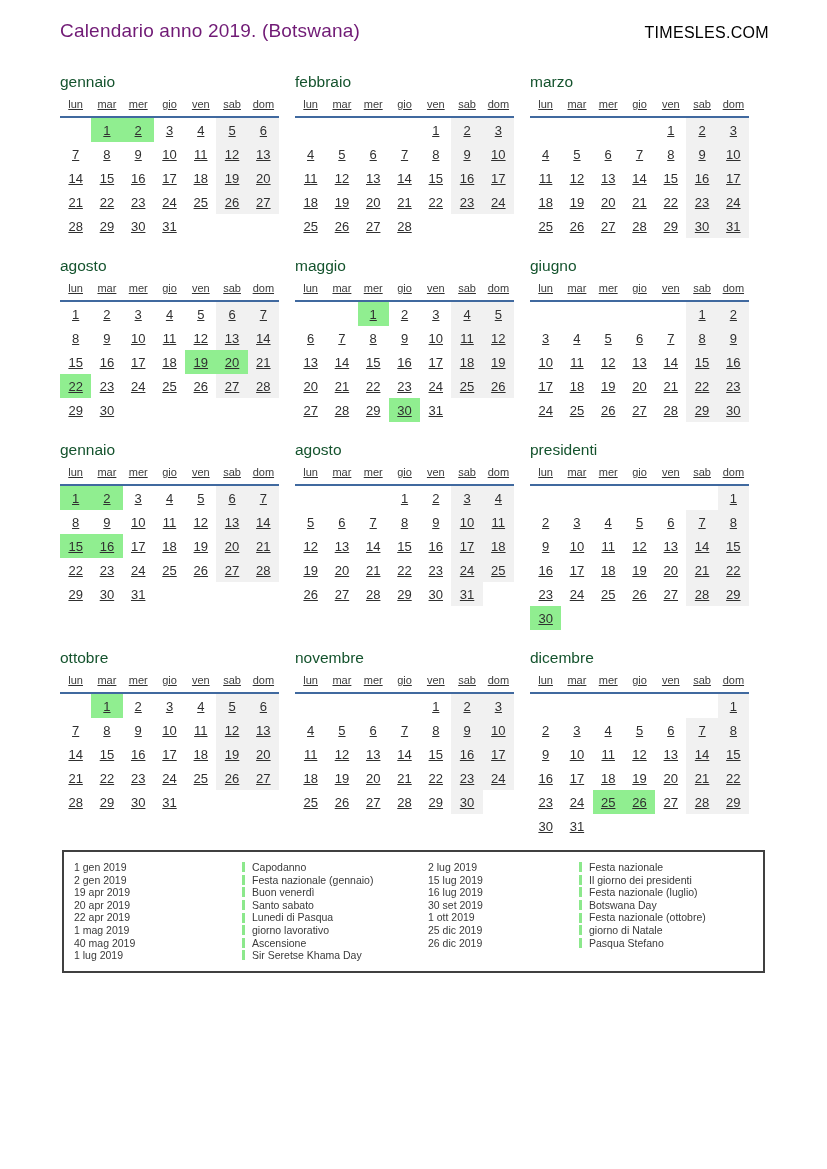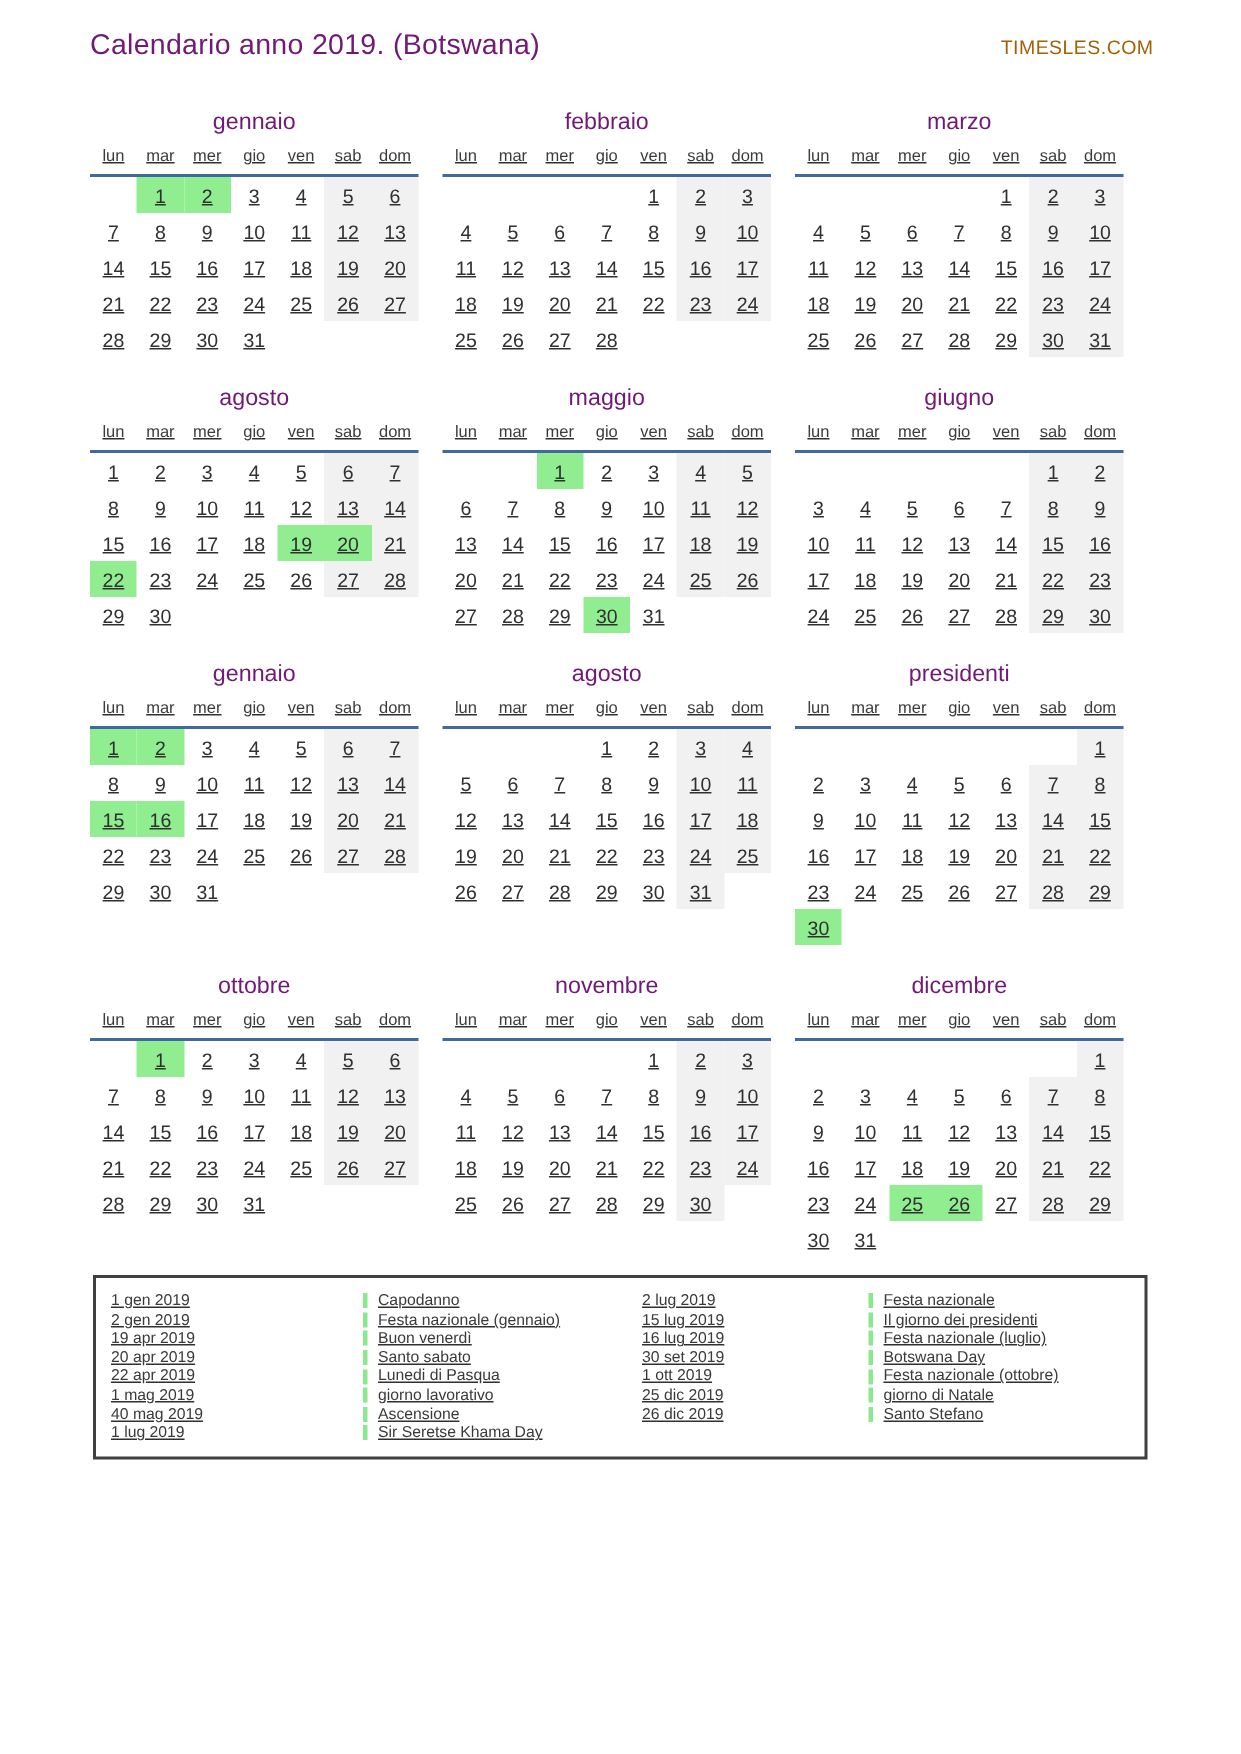--- a/index.html
+++ b/index.html
@@ -7,48 +7,47 @@
     width:827px; height:1169px;
     font-family:"Liberation Sans", sans-serif;
     color:#303030;
     position:relative;
   }
   .page { padding:20px 58px 0 60px; }
 
   
   .header { display:flex; justify-content:space-between; align-items:flex-start; }
   .page-title { font-size:19px; font-weight:400; color:#701a75; margin:0; letter-spacing:0.2px; }
-  .site-link { font-size:13px; color:#a16207; text-decoration:none; margin-top:4px; letter-spacing:0.3px; }
+  .site-link { font-size:16px; color:#000000; text-decoration:none; margin-top:4px; letter-spacing:0.3px; }
 
   
   .months {
     margin-top:31px;
     display:grid;
     grid-template-columns:repeat(3,219px);
     column-gap:16px;
     row-gap:19px;
     align-items:start;
   }
   .month { width:219px; }
-  .month-title { text-align:center; color:#701a75; font-size:15.5px; font-weight:400; margin:0 0 3px 0; }
+  .month-title { color:#14532d; font-size:15.5px; font-weight:400; margin:0 0 3px 0; }
   .month-grid { display:grid; grid-template-columns:repeat(7,1fr);text-decoration:underline; }
   .dow { font-size:11px; color:#3c3c3c; text-align:center; padding:4px 0 6px 0; }
   .rule { grid-column:1 / -1; height:2px; background:#40699f; }
   .cell { height:24px; display:flex; align-items:center; justify-content:center; font-size:13px; color:#303030; }
   .cell.weekend { background:#f1f1f1; }
   .cell.holiday { background:#90ee90; }
 
   
   .legend {
     margin-top:12px; margin-left:2px;
     width:689px;
     border:2px solid #404040;
     padding:9px 0 9px 10px;
     display:flex;
-    text-decoration:underline;
   }
   .legend-col { display:grid; align-items:center; grid-auto-rows:12.6px; }
   .legend-col.left  { grid-template-columns:148px 206px; }
   .legend-col.right { grid-template-columns:131px 1fr; }
   .ldate { font-size:10.5px; color:#3a3a3a; line-height:1; }
   .lname { font-size:10.5px; color:#3a3a3a; line-height:1; display:flex; align-items:center;padding-left:20px; }
   .lbar { width:3px; height:10px; background:#8ce88c; margin-right:7px; flex:none; }
 </style>
 </head>
 <body>
@@ -690,18 +689,18 @@
           <span>Festa nazionale (ottobre)</span>
         </div>
         <div class="ldate">25 dic 2019</div>
         <div class="lname">
           <div class="lbar"></div>
           <span>giorno di Natale</span>
         </div>
         <div class="ldate">26 dic 2019</div>
         <div class="lname">
           <div class="lbar"></div>
-          <span>Santo Stefano</span>
+          <span>Pasqua Stefano</span>
         </div>
       </div>
   </div>
 
 </div>
 
 </body></html>

